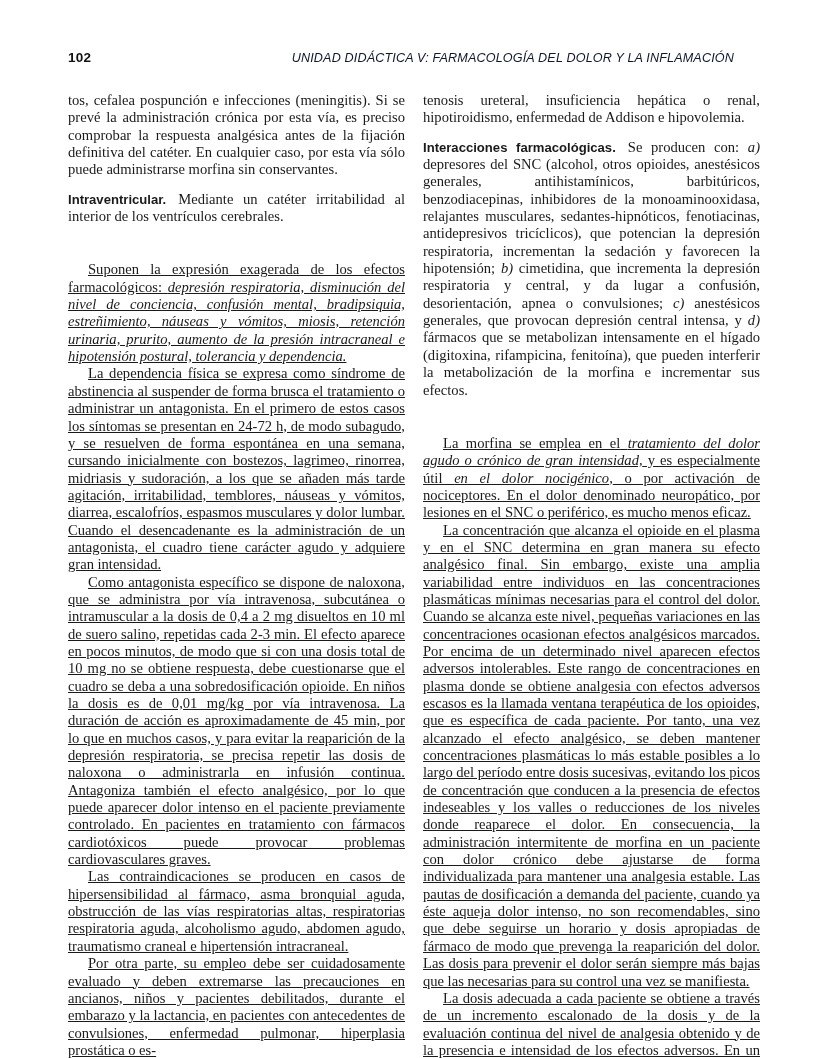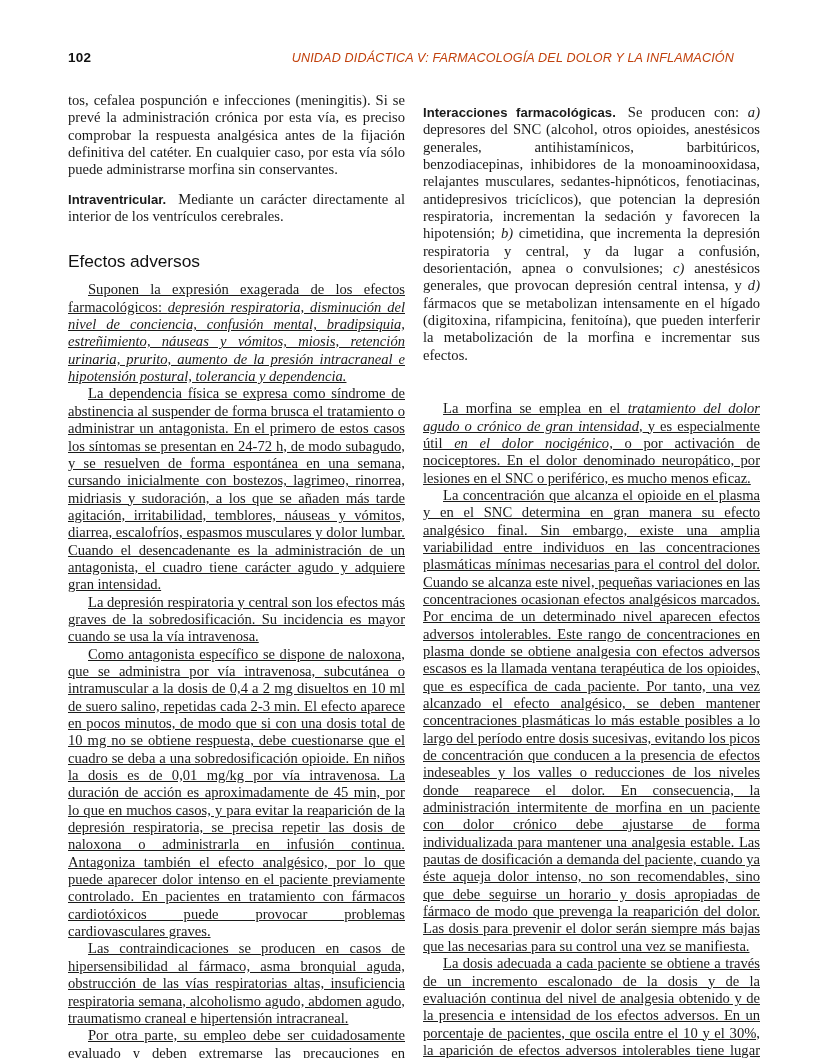--- a/index.html
+++ b/index.html
@@ -32,21 +32,21 @@
     font-family: "Liberation Sans", "DejaVu Sans", sans-serif;
     font-weight: bold;
     font-size: 13.5px;
     color: #111111;
     letter-spacing: 0.2px;
   }
   .head-title {
     font-family: "Liberation Sans", "DejaVu Sans", sans-serif;
     font-style: italic;
     font-size: 12.6px;
-    color: #c2410c;
+    color: #0f172a;
     letter-spacing: 0.15px;
     white-space: nowrap;
     text-align: center;
   }
 
   
   .columns {
     position: absolute;
     top: 92px;
     left: 68px;
@@ -109,47 +109,46 @@
 
   <div class="columns">
 
     <div class="col">
 
       <p class="body noindent">tos, cefalea pospunción e infecciones (meningitis). Si se prevé la administración crónica por esta vía, es preciso comprobar la respuesta analgésica antes de la fijación definitiva del catéter. En cualquier caso, por esta vía sólo puede administrarse morfina sin conservantes.</p>
 
       <div class="sp-before-runin"></div>
 
       <p class="body noindent">
-        <span class="run-in">Intraventricular.</span><span class="run-in-gap"></span><span>Mediante un carácter directamente al interior de los ventrículos cerebrales.</span>
+        <span class="run-in">Intraventricular.</span><span class="run-in-gap"></span><span>Mediante un catéter irritabilidad al interior de los ventrículos cerebrales.</span>
       </p>
 
       <div class="sp-before-head"></div>
 
-      <h2 class="section">Efectos adversos</h2>
 
       <div class="sp-after-head"></div>
 
       <p class="body indent">
         <span>Suponen la expresión exagerada de los efectos farmacológicos: </span><em class="it">depresión respiratoria, disminución del nivel de conciencia, confusión mental, bradipsiquia, estreñimiento, náuseas y vómitos, miosis, retención urinaria, prurito, aumento de la presión intracraneal e hipotensión postural, tolerancia y dependencia.</em>
       </p>
 
       <p class="body indent">La dependencia física se expresa como síndrome de abstinencia al suspender de forma brusca el tratamiento o administrar un antagonista. En el primero de estos casos los síntomas se presentan en 24-72 h, de modo subagudo, y se resuelven de forma espontánea en una semana, cursando inicialmente con bostezos, lagrimeo, rinorrea, midriasis y sudoración, a los que se añaden más tarde agitación, irritabilidad, temblores, náuseas y vómitos, diarrea, escalofríos, espasmos musculares y dolor lumbar. Cuando el desencadenante es la administración de un antagonista, el cuadro tiene carácter agudo y adquiere gran intensidad.</p>
 
-      <p class="body indent">La depresión respiratoria y central son los efectos más graves de la sobredosificación. Su incidencia es mayor cuando se usa la vía intravenosa.</p>
 
       <p class="body indent">Como antagonista específico se dispone de naloxona, que se administra por vía intravenosa, subcutánea o intramuscular a la dosis de 0,4 a 2 mg disueltos en 10 ml de suero salino, repetidas cada 2-3 min. El efecto aparece en pocos minutos, de modo que si con una dosis total de 10 mg no se obtiene respuesta, debe cuestionarse que el cuadro se deba a una sobredosificación opioide. En niños la dosis es de 0,01 mg/kg por vía intravenosa. La duración de acción es aproximadamente de 45 min, por lo que en muchos casos, y para evitar la reaparición de la depresión respiratoria, se precisa repetir las dosis de naloxona o administrarla en infusión continua. Antagoniza también el efecto analgésico, por lo que puede aparecer dolor intenso en el paciente previamente controlado. En pacientes en tratamiento con fármacos cardiotóxicos puede provocar problemas cardiovasculares graves.</p>
 
-      <p class="body indent">Las contraindicaciones se producen en casos de hipersensibilidad al fármaco, asma bronquial aguda, obstrucción de las vías respiratorias altas, insuficiencia respiratoria semana, alcoholismo agudo, abdomen agudo, traumatismo craneal e hipertensión intracraneal.</p>
+      <p class="body indent">Las contraindicaciones se producen en casos de hipersensibilidad al fármaco, asma bronquial aguda, obstrucción de las vías respiratorias altas, respiratorias respiratoria aguda, alcoholismo agudo, abdomen agudo, traumatismo craneal e hipertensión intracraneal.</p>
 
       <p class="body indent">Por otra parte, su empleo debe ser cuidadosamente evaluado y deben extremarse las precauciones en ancianos, niños y pacientes debilitados, durante el embarazo y la lactancia, en pacientes con antecedentes de convulsiones, enfermedad pulmonar, hiperplasia prostática o es-</p>
 
     </div>
 
     <div class="col">
 
+      <p class="body noindent">tenosis ureteral, insuficiencia hepática o renal, hipotiroidismo, enfermedad de Addison e hipovolemia.</p>
 
       <div class="sp-before-runin"></div>
 
       <p class="body noindent">
         <span class="run-in">Interacciones farmacológicas.</span><span class="run-in-gap"></span><span>Se producen con: </span><em class="it">a)</em><span> depresores del SNC (alcohol, otros opioides, anestésicos generales, antihistamínicos, barbitúricos, benzodiacepinas, inhibidores de la monoaminooxidasa, relajantes musculares, sedantes-hipnóticos, fenotiacinas, antidepresivos tricíclicos), que potencian la depresión respiratoria, incrementan la sedación y favorecen la hipotensión; </span><em class="it">b)</em><span> cimetidina, que incrementa la depresión respiratoria y central, y da lugar a confusión, desorientación, apnea o convulsiones; </span><em class="it">c)</em><span> anestésicos generales, que provocan depresión central intensa, y </span><em class="it">d)</em><span> fármacos que se metabolizan intensamente en el hígado (digitoxina, rifampicina, fenitoína), que pueden interferir la metabolización de la morfina e incrementar sus efectos.</span>
       </p>
 
       <div class="sp-before-head"></div>
 
 

